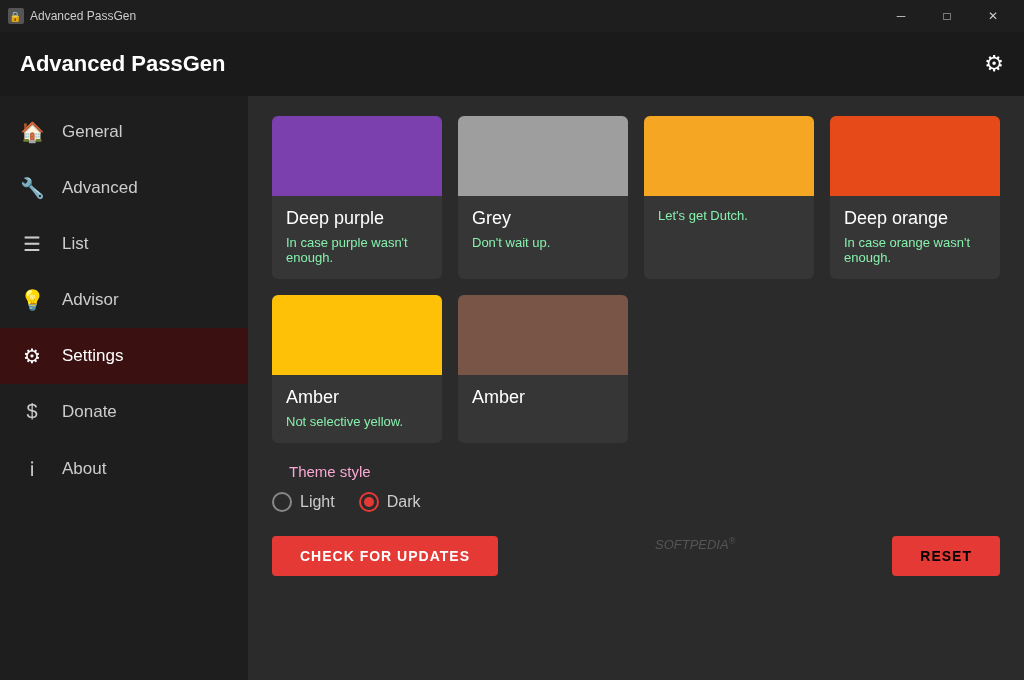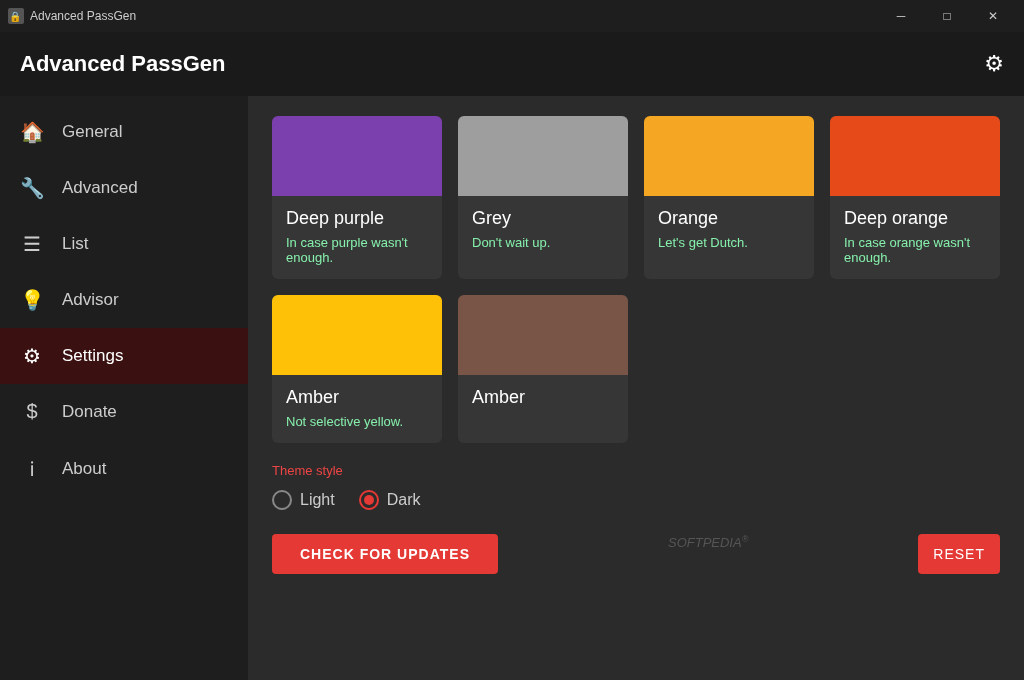--- a/index.html
+++ b/index.html
@@ -161,24 +161,25 @@
     .theme-card-desc {
       color: #86efac;
       font-size: 13px;
     }
 
     
     .theme-style-section {
       margin-top: 4px;
     }
     .theme-style-label {
-      color: #ef4444;
-      font-size: 13px;
+      color: #f9a8d4;
+      font-size: 15px;
       font-weight: 500;
       margin-bottom: 12px;
+      margin-left: 17px;
     }
     .radio-group {
       display: flex;
       align-items: flex-end;
       gap: 24px;
     }
     .radio-option {
       display: flex;
       align-items: center;
       gap: 8px;
@@ -232,25 +233,25 @@
       color: #555;
       font-size: 13px;
       font-style: italic;
     }
     .softpedia-label sup {
       font-size: 9px;
     }
 
     .btn-reset {
       background: #e53935;
-      color: #ffffff;
+      color: #000000;
       border: none;
-      padding: 12px 15px;
+      padding: 12px 28px;
       font-size: 14px;
-      font-weight: 400;
+      font-weight: 700;
       letter-spacing: 1px;
       border-radius: 4px;
       cursor: pointer;
       text-transform: uppercase;
     }
 
     
     .main-scroll::-webkit-scrollbar { width: 8px; }
     .main-scroll::-webkit-scrollbar-track { background: #2b2b2b; }
     .main-scroll::-webkit-scrollbar-thumb { background: #555; border-radius: 4px; }
@@ -325,21 +326,20 @@
           <div class="theme-card">
             <div class="theme-card-swatch" style="background:#9E9E9E"></div>
                       <div class="theme-card-body">
                         <div class="theme-card-name">Grey</div>
                         <div class="theme-card-desc">Don't wait up.</div>
                       </div>
           </div>
           <div class="theme-card">
             <div class="theme-card-swatch" style="background:#F5A623"></div>
                       <div class="theme-card-body">
-                        <div class="theme-card-name">Orange</div>
                         <div class="theme-card-desc">Let's get Dutch.</div>
                       </div>
           </div>
           <div class="theme-card">
             <div class="theme-card-swatch" style="background:#E64A19"></div>
                       <div class="theme-card-body">
                         <div class="theme-card-name">Deep orange</div>
                         <div class="theme-card-desc">In case orange wasn't enough.</div>
                       </div>
           </div>

